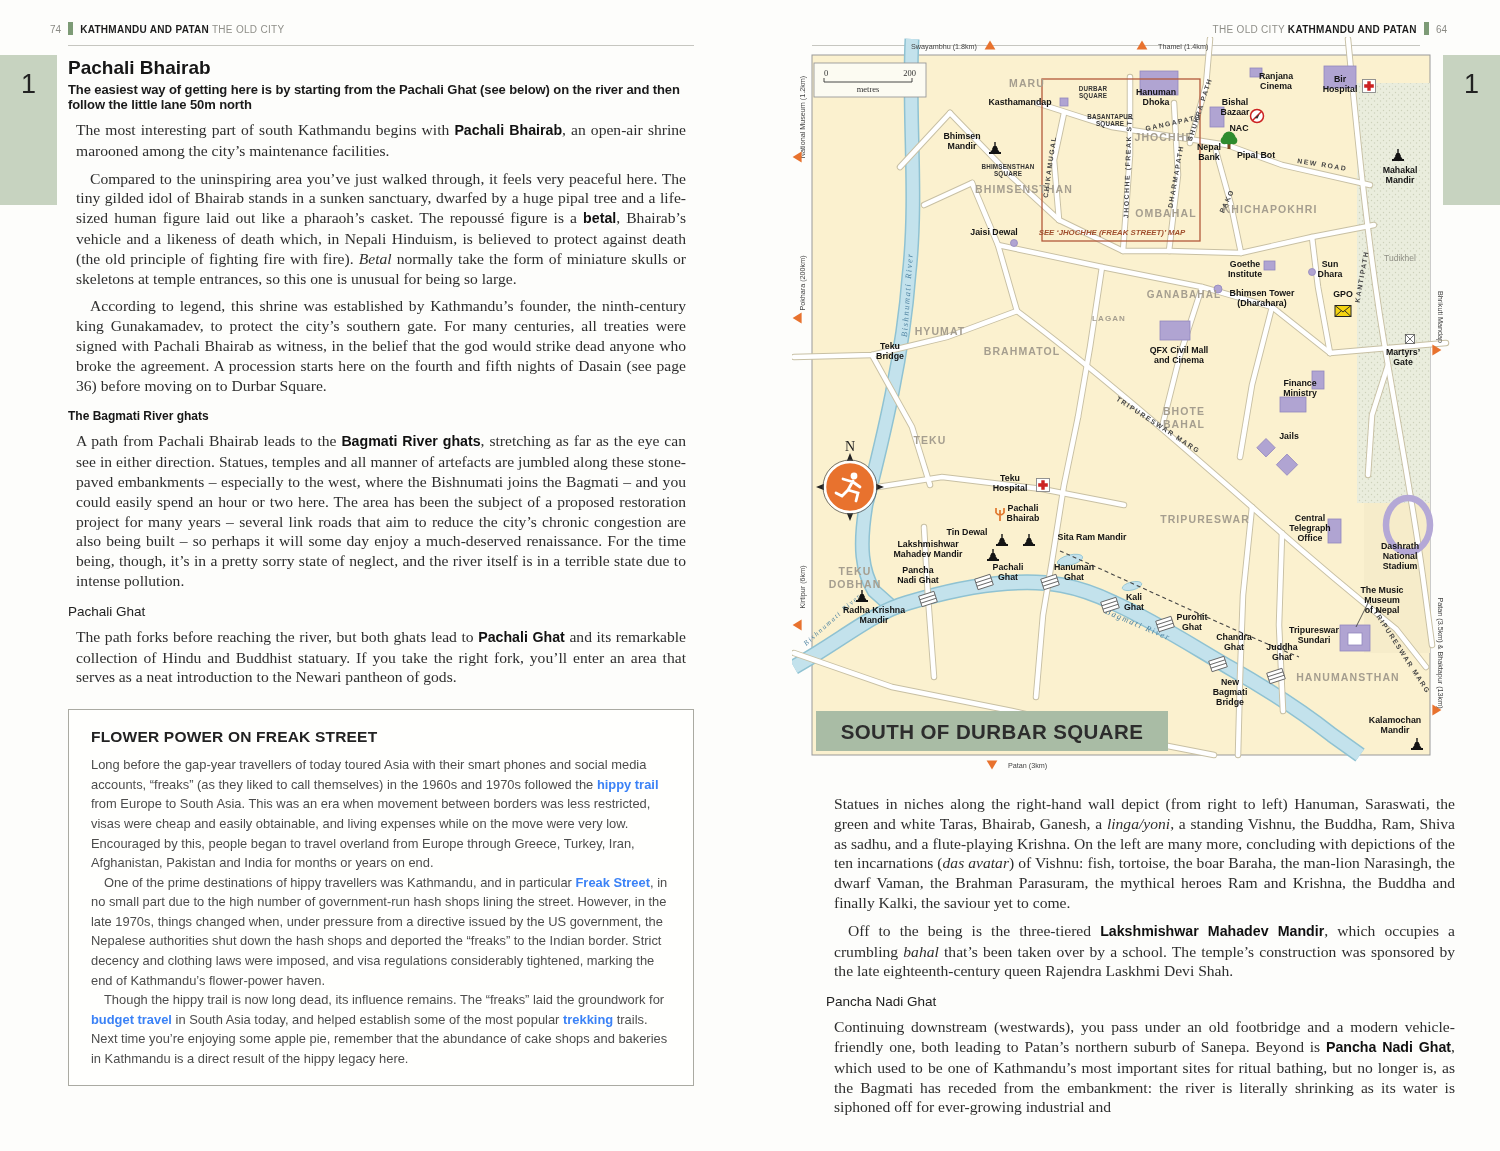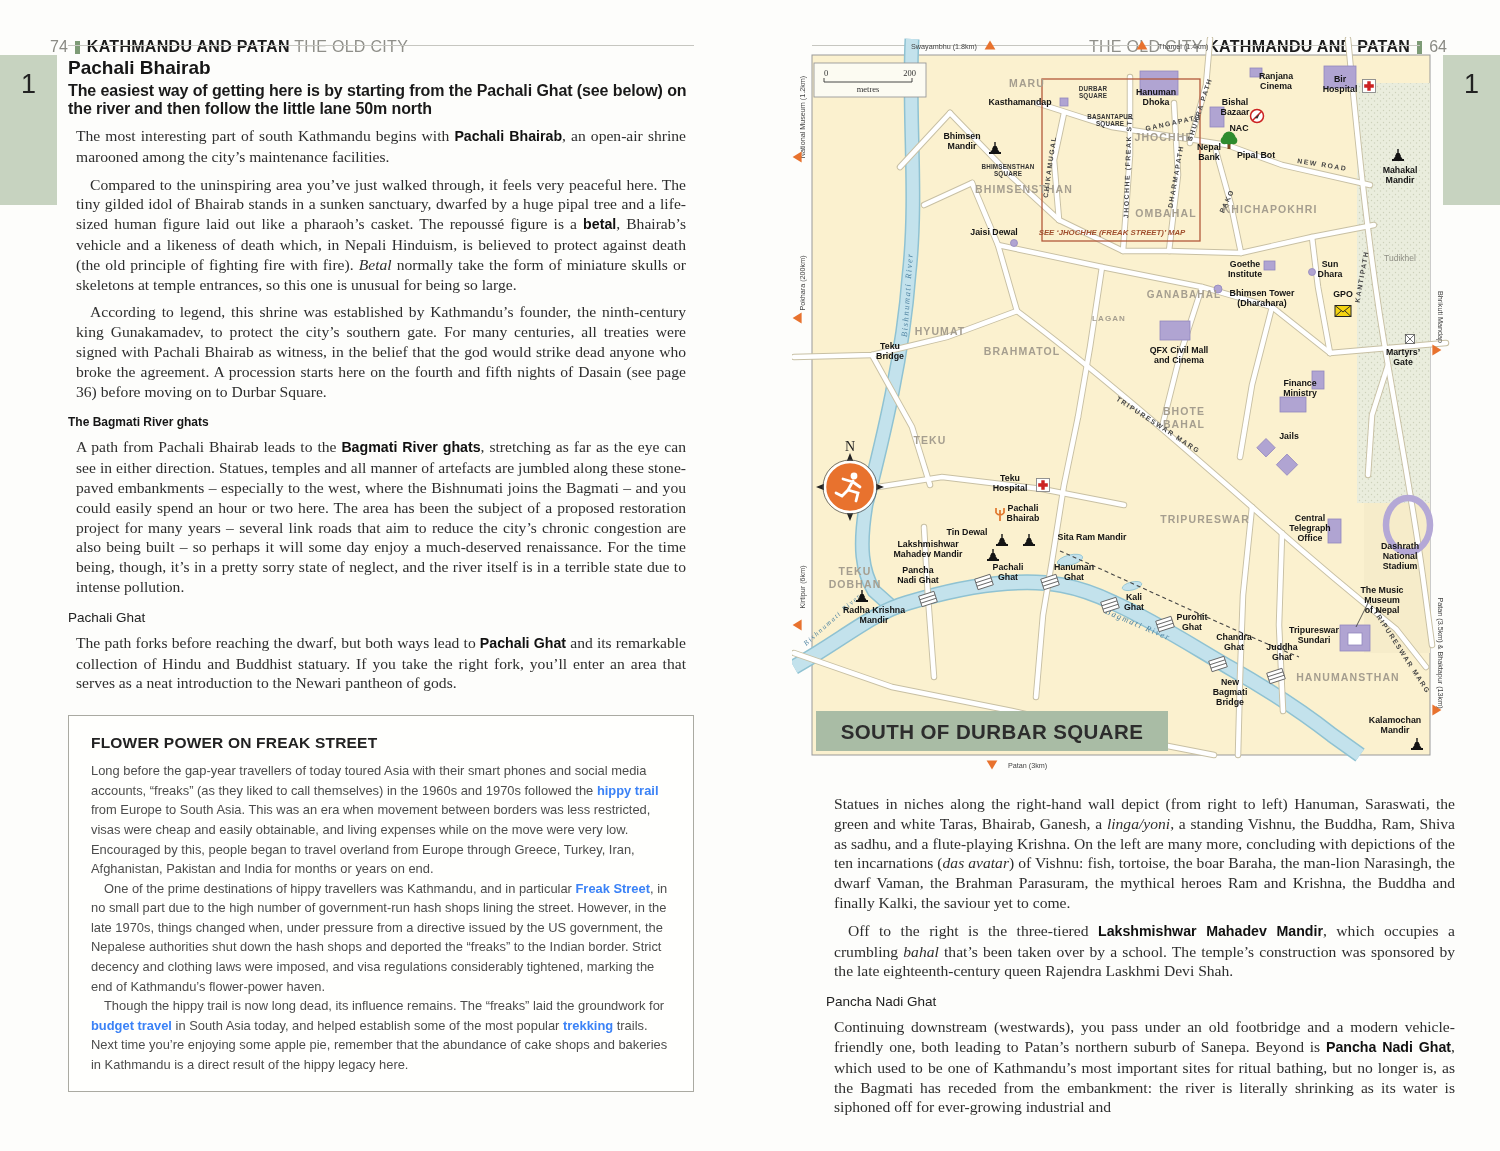--- a/index.html
+++ b/index.html
@@ -1,39 +1,39 @@
 <!DOCTYPE html>
 <html><head>
 <meta charset="utf-8">
 <style>
   html,body{margin:0;padding:0;}
   body{width:1500px;height:1151px;background:#fdfdfb;position:relative;overflow:hidden;
        font-family:"Liberation Serif",serif;color:#2e2e2e;}
 
   
-  .hdr{position:absolute;top:38px;font-family:"Liberation Sans",sans-serif;font-size:16px;white-space:nowrap;}
+  .hdr{position:absolute;top:22px;font-family:"Liberation Sans",sans-serif;font-size:10px;white-space:nowrap;}
   .hdr .pg{color:#8a8a84;}
   .hdr .bar{display:inline-block;width:5px;height:13px;background:#7d9b76;margin:0 7px;vertical-align:-2px;}
   .hdr .b{font-weight:bold;color:#1c1c1c;letter-spacing:.3px;}
   .hdr .lt{color:#8f8f89;letter-spacing:.3px;}
   .rule{position:absolute;height:0;border-top:1.5px solid #c6c6c0;}
   #rule-left{left:68px;width:626px;top:45px;}
   #rule-right{left:812px;width:608px;top:45px;}
 
   
   .tab{position:absolute;top:55px;width:57px;height:150px;background:#c7d3c0;z-index:5;
        font-family:"Liberation Sans",sans-serif;font-size:27px;color:#222;text-align:center;padding-top:14px;box-sizing:border-box;}
 
   
   #left-col{position:absolute;left:68px;top:57px;width:626px;}
   #right-col{position:absolute;left:826px;top:786px;width:637px;}
   .h1{font-family:"Liberation Sans",sans-serif;font-weight:bold;font-size:19px;color:#161616;margin:0 0 3px 0;}
   .h2{font-family:"Liberation Sans",sans-serif;font-weight:bold;font-size:12px;color:#161616;margin:14px 0 2px 0;}
   .h3{font-family:"Liberation Sans",sans-serif;font-weight:normal;font-size:13.5px;color:#222;margin:13px 0 2px 0;}
-  .tip{font-family:"Liberation Sans",sans-serif;font-weight:bold;font-size:16px;color:#1a1a1a;margin:0 0 4px 0;letter-spacing:-0.1px;}
+  .tip{font-family:"Liberation Sans",sans-serif;font-weight:bold;font-size:13px;color:#1a1a1a;margin:0 0 4px 0;letter-spacing:-0.1px;}
   .para{font-size:15.6px;line-height:19.8px;margin:8px;text-align:justify;}
   .para.ind{text-indent:14px;}
   .kw{font-family:"Liberation Sans",sans-serif;font-weight:bold;font-size:14.2px;color:#111;}
   .it{font-style:italic;}
 
   
   #feature-box{margin-top:22px;border:1.5px solid #aaaaa2;background:#fffffd;padding:18px 22px 16px 22px;}
   #feature-box .bt{font-family:"Liberation Sans",sans-serif;font-weight:bold;font-size:15.5px;color:#222;margin:0 0 9px 0;letter-spacing:.2px;}
   .bpara{font-family:"Liberation Sans",sans-serif;font-size:12.9px;line-height:19.6px;color:#4d4d4d;margin:0;}
   .bpara.ind{text-indent:13px;}
@@ -72,36 +72,36 @@
 <div id="left-col">
   <div id="left-blocks">
       <div class="h1">Pachali Bhairab</div>
       <div class="tip">The easiest way of getting here is by starting from the Pachali Ghat (see below) on the river and then follow the little lane 50m north</div>
       <p class="para"><span class="">The most interesting part of south Kathmandu begins with </span><span class="kw">Pachali Bhairab</span><span class="">, an open-air shrine marooned among the city’s maintenance facilities.</span></p>
       <p class="para ind"><span class="">Compared to the uninspiring area you’ve just walked through, it feels very peaceful here. The tiny gilded idol of Bhairab stands in a sunken sanctuary, dwarfed by a huge pipal tree and a life-sized human figure laid out like a pharaoh’s casket. The repoussé figure is a </span><span class="kw">betal</span><span class="">, Bhairab’s vehicle and a likeness of death which, in Nepali Hinduism, is believed to protect against death (the old principle of fighting fire with fire). </span><span class="it">Betal</span><span class=""> normally take the form of miniature skulls or skeletons at temple entrances, so this one is unusual for being so large.</span></p>
       <p class="para ind"><span class="">According to legend, this shrine was established by Kathmandu’s founder, the ninth-century king Gunakamadev, to protect the city’s southern gate. For many centuries, all treaties were signed with Pachali Bhairab as witness, in the belief that the god would strike dead anyone who broke the agreement. A procession starts here on the fourth and fifth nights of Dasain (see page 36) before moving on to Durbar Square.</span></p>
       <div class="h2">The Bagmati River ghats</div>
       <p class="para"><span class="">A path from Pachali Bhairab leads to the </span><span class="kw">Bagmati River ghats</span><span class="">, stretching as far as the eye can see in either direction. Statues, temples and all manner of artefacts are jumbled along these stone-paved embankments – especially to the west, where the Bishnumati joins the Bagmati – and you could easily spend an hour or two here. The area has been the subject of a proposed restoration project for many years – several link roads that aim to reduce the city’s chronic congestion are also being built – so perhaps it will some day enjoy a much-deserved renaissance. For the time being, though, it’s in a pretty sorry state of neglect, and the river itself is in a terrible state due to intense pollution.</span></p>
       <div class="h3">Pachali Ghat</div>
-      <p class="para"><span class="">The path forks before reaching the dwarf, but both ways lead to </span><span class="kw">Pachali Ghat</span><span class=""> and its remarkable collection of Hindu and Buddhist statuary. If you take the right fork, you’ll enter an area that serves as a neat introduction to the Newari pantheon of gods.</span></p>
+      <p class="para"><span class="">The path forks before reaching the river, but both ghats lead to </span><span class="kw">Pachali Ghat</span><span class=""> and its remarkable collection of Hindu and Buddhist statuary. If you take the right fork, you’ll enter an area that serves as a neat introduction to the Newari pantheon of gods.</span></p>
     </div>
   <div id="feature-box">
     <div class="bt">FLOWER POWER ON FREAK STREET</div>
     <div id="box-paras">
         <p class="bpara"><span class="">Long before the gap-year travellers of today toured Asia with their smart phones and social media accounts, “freaks” (as they liked to call themselves) in the 1960s and 1970s followed the </span><span class="kw">hippy trail</span><span class=""> from Europe to South Asia. This was an era when movement between borders was less restricted, visas were cheap and easily obtainable, and living expenses while on the move were very low. Encouraged by this, people began to travel overland from Europe through Greece, Turkey, Iran, Afghanistan, Pakistan and India for months or years on end.</span></p>
         <p class="bpara ind"><span class="">One of the prime destinations of hippy travellers was Kathmandu, and in particular </span><span class="kw">Freak Street</span><span class="">, in no small part due to the high number of government-run hash shops lining the street. However, in the late 1970s, things changed when, under pressure from a directive issued by the US government, the Nepalese authorities shut down the hash shops and deported the “freaks” to the Indian border. Strict decency and clothing laws were imposed, and visa regulations considerably tightened, marking the end of Kathmandu’s flower-power haven.</span></p>
         <p class="bpara ind"><span class="">Though the hippy trail is now long dead, its influence remains. The “freaks” laid the groundwork for </span><span class="kw">budget travel</span><span class=""> in South Asia today, and helped establish some of the most popular </span><span class="kw">trekking</span><span class=""> trails. Next time you’re enjoying some apple pie, remember that the abundance of cake shops and bakeries in Kathmandu is a direct result of the hippy legacy here.</span></p>
       </div>
   </div>
 </div>
 
 <div id="right-col">
   <div id="right-blocks">
       <p class="para"><span class="">Statues in niches along the right-hand wall depict (from right to left) Hanuman, Saraswati, the green and white Taras, Bhairab, Ganesh, a </span><span class="it">linga/yoni</span><span class="">, a standing Vishnu, the Buddha, Ram, Shiva as sadhu, and a flute-playing Krishna. On the left are many more, concluding with depictions of the ten incarnations (</span><span class="it">das avatar</span><span class="">) of Vishnu: fish, tortoise, the boar Baraha, the man-lion Narasingh, the dwarf Vaman, the Brahman Parasuram, the mythical heroes Ram and Krishna, the Buddha and finally Kalki, the saviour yet to come.</span></p>
-      <p class="para ind"><span class="">Off to the right is the three-tiered </span><span class="kw">Lakshmishwar Mahadev Mandir</span><span class="">, which occupies a crumbling </span><span class="it">bahal</span><span class=""> that’s been taken over by a school. The temple’s construction was sponsored by the late eighteenth-century queen Rajendra Laskhmi Devi Shah.</span></p>
+      <p class="para ind"><span class="">Off to the being is the three-tiered </span><span class="kw">Lakshmishwar Mahadev Mandir</span><span class="">, which occupies a crumbling </span><span class="it">bahal</span><span class=""> that’s been taken over by a school. The temple’s construction was sponsored by the late eighteenth-century queen Rajendra Laskhmi Devi Shah.</span></p>
       <div class="h3">Pancha Nadi Ghat</div>
       <p class="para"><span class="">Continuing downstream (westwards), you pass under an old footbridge and a modern vehicle-friendly one, both leading to Patan’s northern suburb of Sanepa. Beyond is </span><span class="kw">Pancha Nadi Ghat</span><span class="">, which used to be one of Kathmandu’s most important sites for ritual bathing, but no longer is, as the Bagmati has receded from the embankment: the river is literally shrinking as its water is siphoned off for ever-growing industrial and</span></p>
     </div>
 </div>
 
 <div id="map-wrap">
 <svg viewBox="-20 -18 668 740" width="668" height="740">
   <defs>
     <pattern id="speck" width="6" height="6" patternUnits="userSpaceOnUse">
       <rect width="6" height="6" fill="#eaeddd"></rect>

